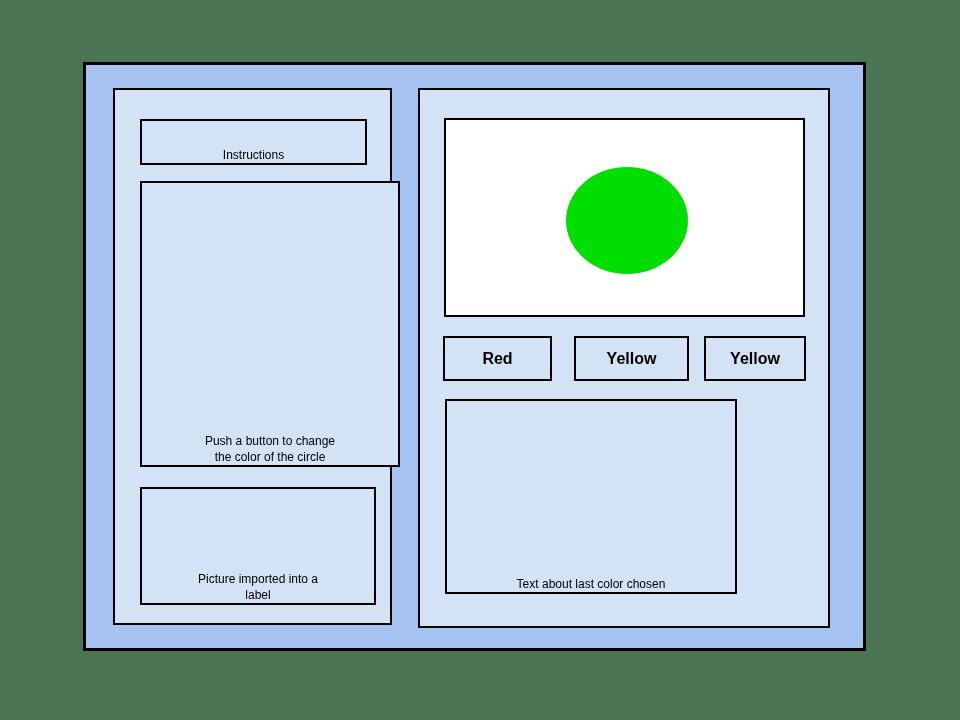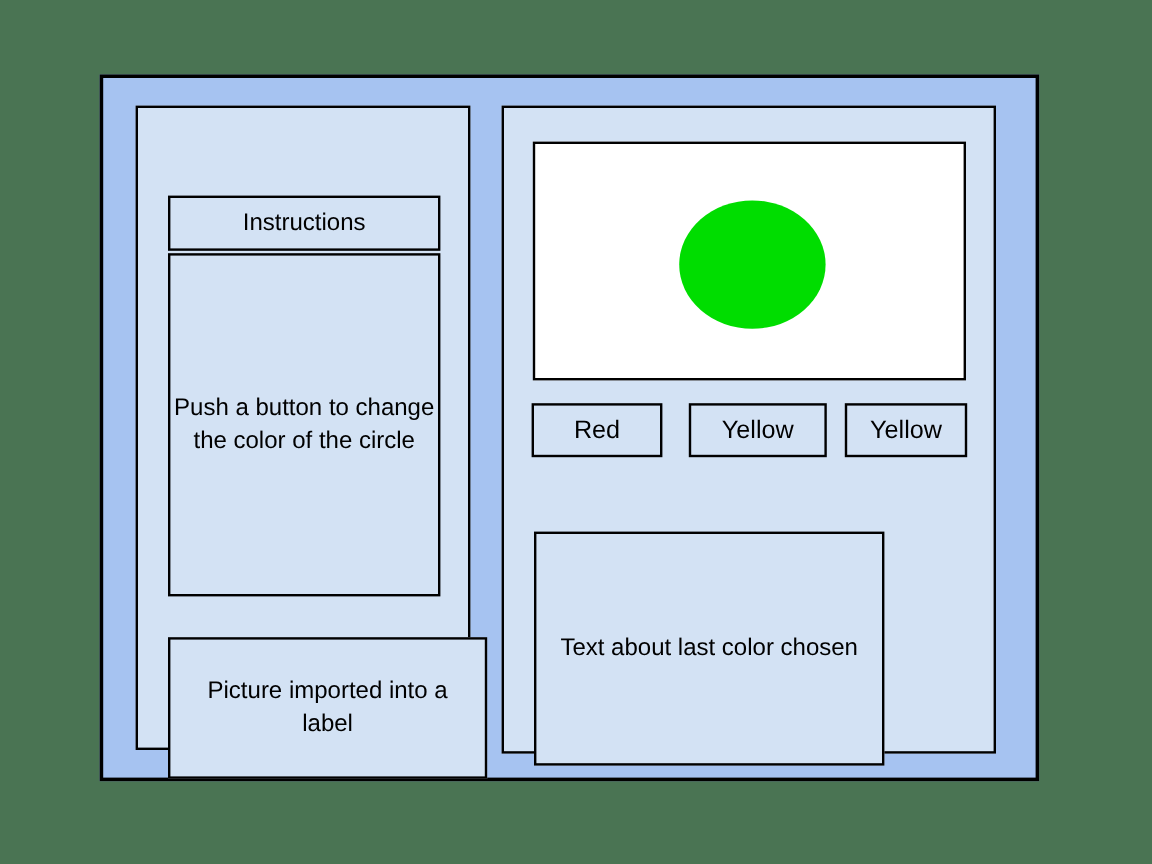--- a/index.html
+++ b/index.html
@@ -36,31 +36,30 @@
     background: var(--panel);
     border: 2px solid var(--border);
   }
   .left-panel  { left: 27px;  top: 23px; width: 279px; height: 537px; }
   .right-panel { left: 332px; top: 23px; width: 412px; height: 540px; }
   .box {
     position: absolute;
     background: var(--panel);
     border: 2px solid var(--border);
     display: flex;
-    align-items: center;
+    align-items: flex-end;
     justify-content: center;
     text-align: center;
-    font-size: 20px;
+    font-size: 12px;
     line-height: 1.35;
-    margin-top: 44px;
   }
   .multiline { white-space: pre-line; }
   .instructions { left: 25px; top: 29px;  width: 227px; height: 46px; }
-  .description  { left: 25px; top: 77px;  width: 227px; height: 286px; }
-  .picture      { left: 25px; top: 397px; width: 266px; height: 118px; }
+  .description  { left: 25px; top: 91px;  width: 260px; height: 286px; }
+  .picture      { left: 25px; top: 397px; width: 236px; height: 118px; }
   .canvas {
     position: absolute;
     left: 24px; top: 28px;
     width: 361px; height: 199px;
     background: var(--canvas);
     border: 2px solid var(--border);
   }
   .circle {
     position: absolute;
     left: 120px; top: 47px;
@@ -68,26 +67,27 @@
     border-radius: 50%;
     background: var(--circle);
   }
   .btn {
     position: absolute;
     top: 246px;
     height: 45px;
     background: var(--panel);
     border: 2px solid var(--border);
     font-family: "Liberation Sans", sans-serif;
-    font-size: 21px;
+    font-size: 16px;
     color: var(--text);
     display: flex;
     align-items: center;
     justify-content: center;
     cursor: pointer;
+    font-weight: bold;
   }
   .btn-red    { left: 23px;  width: 109px; }
   .btn-yellow { left: 154px; width: 115px; }
   .btn-green  { left: 284px; width: 102px; }
   .status { left: 25px; top: 309px; width: 292px; height: 195px; }
 </style>
 </head>
 <body>
 
 <div class="stage">

